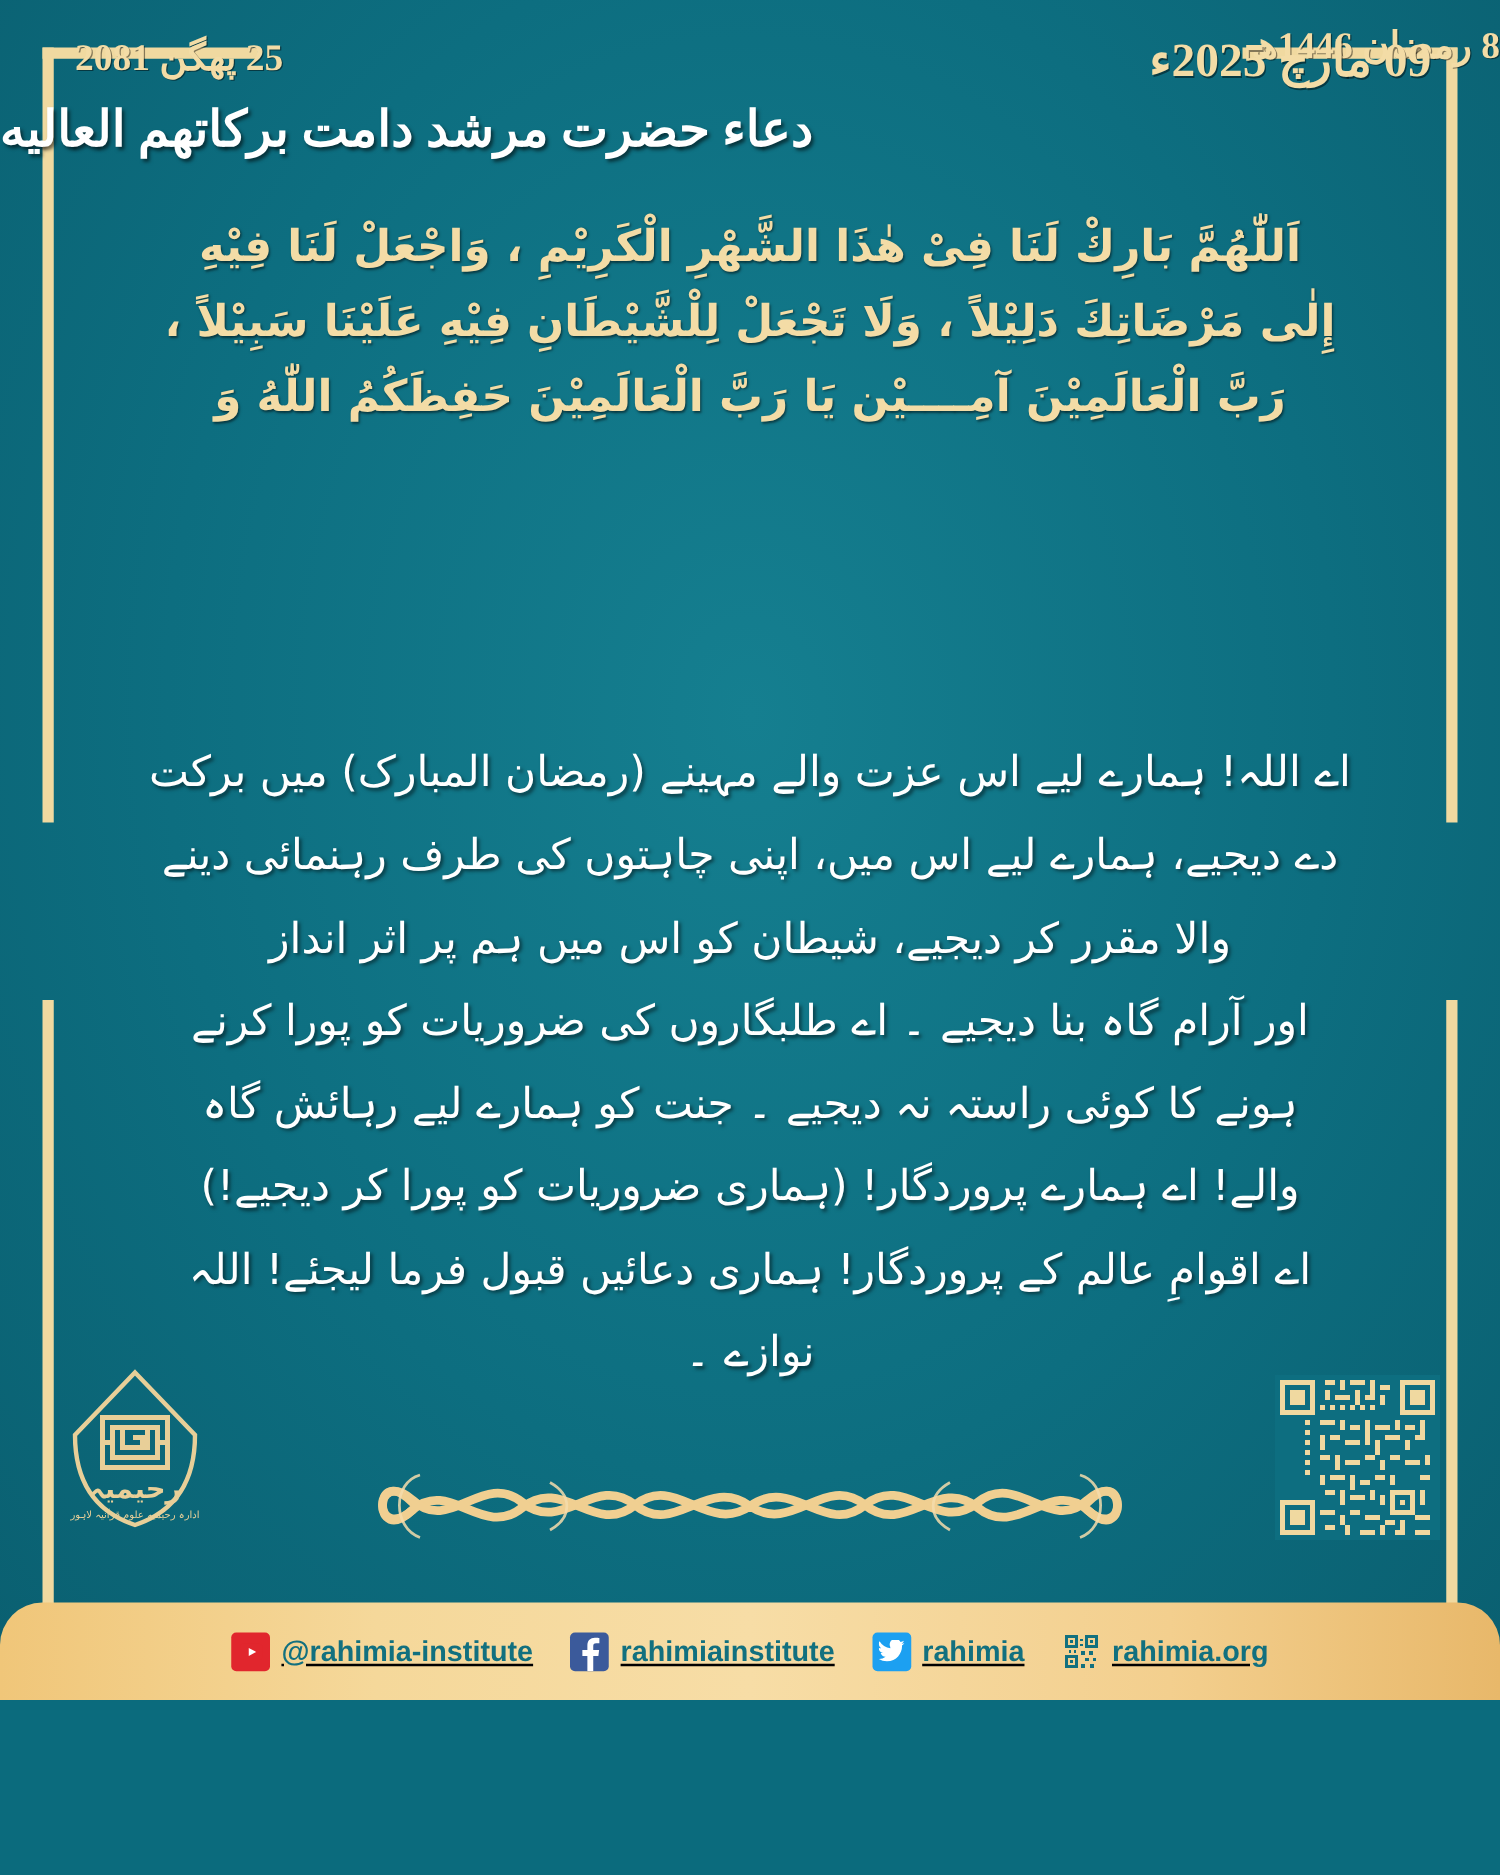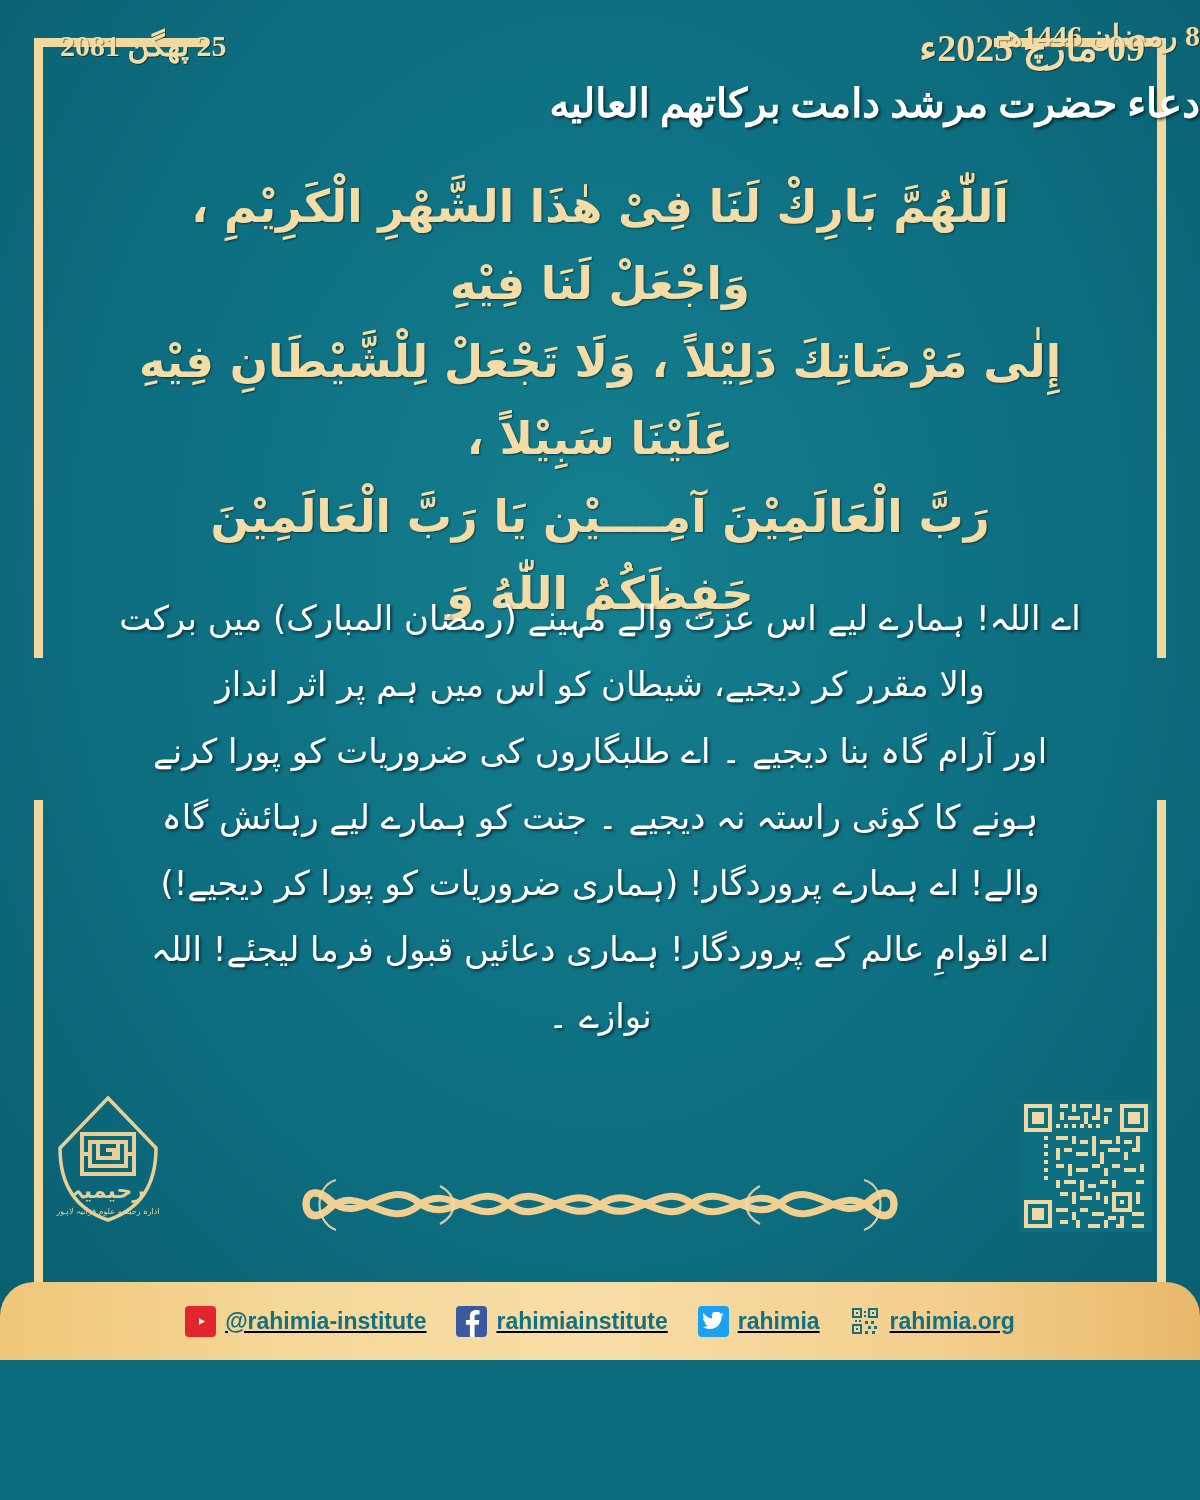--- a/index.html
+++ b/index.html
@@ -43,39 +43,38 @@
     text-shadow: 1px 1px 0 rgba(0,0,0,.45);
     white-space: nowrap;
   }
   .date-left  { left: 60px;  top: 28px;  font-size: 30px; }
   .date-ctr   { left: 0; right: 0; top: 18px; text-align: right; font-size: 30px; }
   .date-right { right: 55px; top: 26px;  font-size: 38px; }
 
   .poster-title {
     position: absolute;
     top: 80px; left: 0; right: 0;
-    text-align: right;
+    text-align: left;
     color: #ffffff;
     direction: rtl;
     font-size: 40px;
     font-weight: 700;
     letter-spacing: 0px;
     text-shadow: 2px 2px 3px rgba(0,0,0,.55);
     font-family: "Liberation Serif", "DejaVu Serif", serif;
-    padding-left: 28px;
   }
 
   
   .arabic-block {
     position: absolute;
     top: 168px; left: 130px; right: 130px;
     direction: rtl;
     text-align: center;
     color: #f3dca6;
-    font-size: 45px;
+    font-size: 35px;
     line-height: 1.72;
     font-weight: 700;
     text-shadow: 1px 1px 2px rgba(0,0,0,.5);
     font-family: "DejaVu Sans", "Liberation Serif", serif;
   }
 
   
   .urdu-block {
     position: absolute;
     top: 585px; left: 110px; right: 110px;
@@ -174,20 +173,21 @@
   <div class="poster-title">دعاء حضرت مرشد دامت برکاتهم العالیه</div>
 
   <div class="arabic-block">
     <div>اَللّٰهُمَّ بَارِكْ لَنَا فِىْ هٰذَا الشَّهْرِ الْكَرِيْمِ ، وَاجْعَلْ لَنَا فِيْهِ</div>
     <div>إِلٰى مَرْضَاتِكَ دَلِيْلاً ، وَلَا تَجْعَلْ لِلْشَّيْطَانِ فِيْهِ عَلَيْنَا سَبِيْلاً ،</div>
     <div>رَبَّ الْعَالَمِيْنَ آمِــــيْن يَا رَبَّ الْعَالَمِيْنَ حَفِظَكُمُ اللّٰهُ وَ</div>
   </div>
 
   <div class="urdu-block">
     <div>اے اللہ! ہمارے لیے اس عزت والے مہینے (رمضان المبارک) میں برکت</div>
+    <div>دے دیجیے، ہمارے لیے اس میں، اپنی چاہتوں کی طرف رہنمائی دینے</div>
     <div>والا مقرر کر دیجیے، شیطان کو اس میں ہم پر اثر انداز</div>
     <div>اور آرام گاہ بنا دیجیے ۔ اے طلبگاروں کی ضروریات کو پورا کرنے</div>
     <div>ہونے کا کوئی راستہ نہ دیجیے ۔ جنت کو ہمارے لیے رہائش گاہ</div>
     <div>والے! اے ہمارے پروردگار! (ہماری ضروریات کو پورا کر دیجیے!)</div>
     <div>اے اقوامِ عالم کے پروردگار! ہماری دعائیں قبول فرما لیجئے! اللہ</div>
     <div>نوازے ۔</div>
   </div>
 
   <div class="logo">
     <svg viewBox="0 0 120 150" width="120" height="150">

